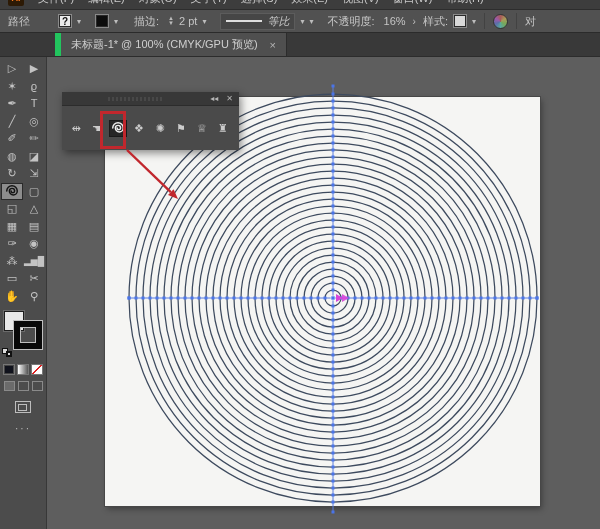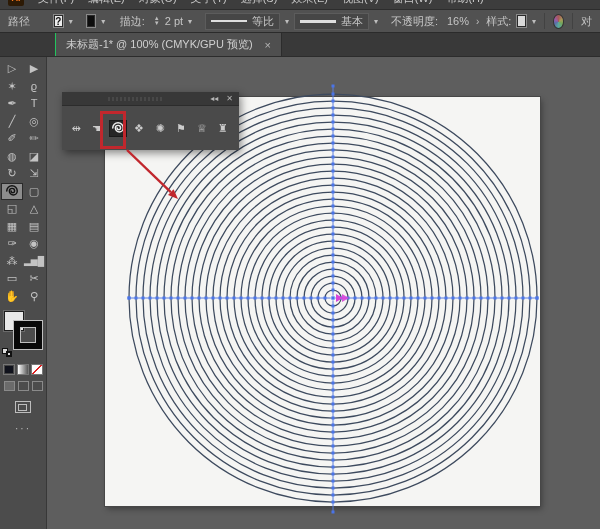--- a/index.html
+++ b/index.html
@@ -15,31 +15,31 @@
 
   
   .controlbar { height:24px; background:#515151; border-top:1px solid #2d2d2d; border-bottom:1px solid #2b2b2b; display:flex; align-items:center; gap:5px; padding:0 8px; color:#c5c5c5; font-size:11px; white-space:nowrap; overflow:hidden; }
   .cb-label { color:#c5c5c5; }
   .swatch { width:14px; height:14px; border:1px solid #8a8a8a; box-shadow:inset 0 0 0 1px #2a2a2a; display:flex; align-items:center; justify-content:center; }
   .swatch-fill { background:#ececec; color:#111; font-size:10px; font-weight:bold; }
   .swatch-stroke { background:#0d0d0d; }
   .swatch-style { background:#d9d9d9; }
   .caret { color:#bdbdbd; font-size:8px; }
   .stepper { display:flex; flex-direction:column; line-height:5px; font-size:6px; color:#bdbdbd; margin-left:4px; }
-  .line-dd { display:flex; align-items:center; gap:5px; background:#464646; border:1px solid #5c5c5c; height:17px; padding:0 5px; }
+  .line-dd { display:flex; align-items:center; gap:5px; background:#464646; border:1px solid #5c5c5c; height:17px; padding:0 5px;font-style:italic; }
   .line-glyph { width:36px; height:2px; background:#dedede; }
   .line-glyph.thick { height:3px; }
   .chev { color:#bdbdbd; font-size:10px; margin:0 2px; }
   .colorwheel { width:15px; height:15px; border-radius:50%; border:1px solid #2e2e2e;
     background:conic-gradient(#b85c5c,#b8a85c,#7cb85c,#5cb8ab,#5c74b8,#a85cb8,#b85c5c); opacity:.85; }
   .cb-sep { width:1px; height:16px; background:#424242; margin:0 3px; }
 
   
   .tabbar { height:24px; background:#393939; display:flex; align-items:stretch; border-bottom:1px solid #2c2c2c; }
-  .doc-tab { margin-left:55px; background:#4f4f4f; color:#cfcfcf; font-size:11px; display:flex; align-items:center; gap:12px; padding:0 10px; border-right:1px solid #2c2c2c; border-left:1px solid #22c55e; }
+  .doc-tab { margin-left:55px; background:#4f4f4f; color:#cfcfcf; font-size:11px; display:flex; align-items:center; gap:12px; padding:0 10px; border-right:1px solid #2c2c2c; border-left:6px solid #22c55e; }
   .tab-close { color:#b5b5b5; font-size:11px; cursor:pointer; }
 
   
   .workspace { position:relative; width:600px; height:472px; }
 
   
   .toolpanel { position:absolute; left:0; top:0; bottom:0; width:47px; background:#4c4c4c; border-right:1px solid #383838; z-index:5; }
   .tools { display:flex; flex-wrap:wrap; width:44px; margin:3px auto 0; }
   .tool { width:22px; height:17.5px; display:flex; align-items:center; justify-content:center; color:#c3c3c3; font-size:11px; line-height:1; cursor:pointer; }
   .tool.small { font-size:9px; }
@@ -119,24 +119,20 @@
         <span>▼</span>
       </span>
     <span class="cb-label">2 pt</span>
     <span class="caret">▾</span>
     <span style="width:4px"></span>
     <span class="line-dd">
       <span class="line-glyph"></span>
       <span>等比</span>
     </span>
     <span class="caret">▾</span>
-    <span class="line-dd">
-      <span class="line-glyph thick"></span>
-      <span>基本</span>
-    </span>
     <span class="caret">▾</span>
     <span style="width:4px"></span>
     <span class="cb-label">不透明度:</span>
     <span class="cb-label" style="margin-left:4px;">16%</span>
     <span class="chev">›</span>
     <span class="cb-label">样式:</span>
     <span class="swatch swatch-style"></span>
     <span class="caret">▾</span>
     <span class="cb-sep"></span>
     <span class="colorwheel"></span>

